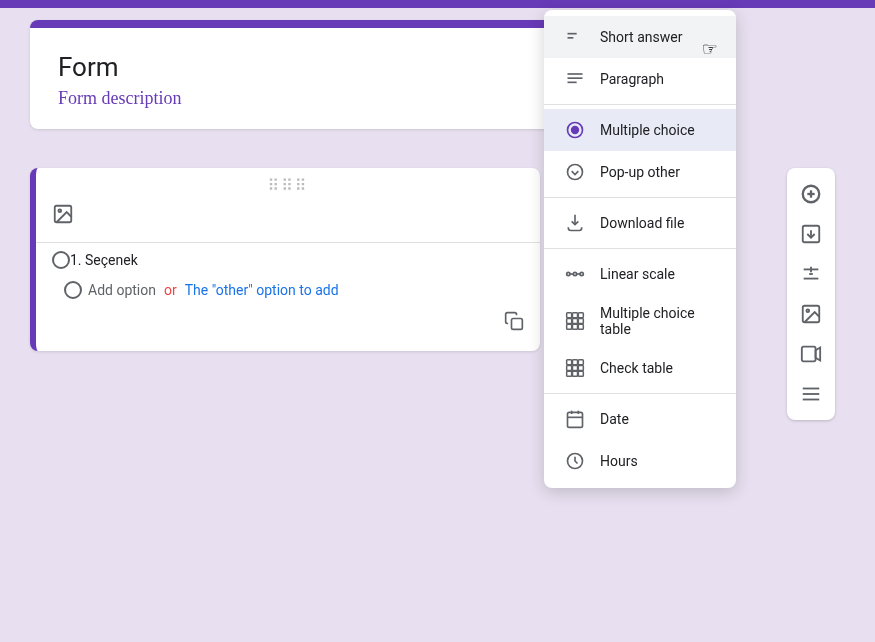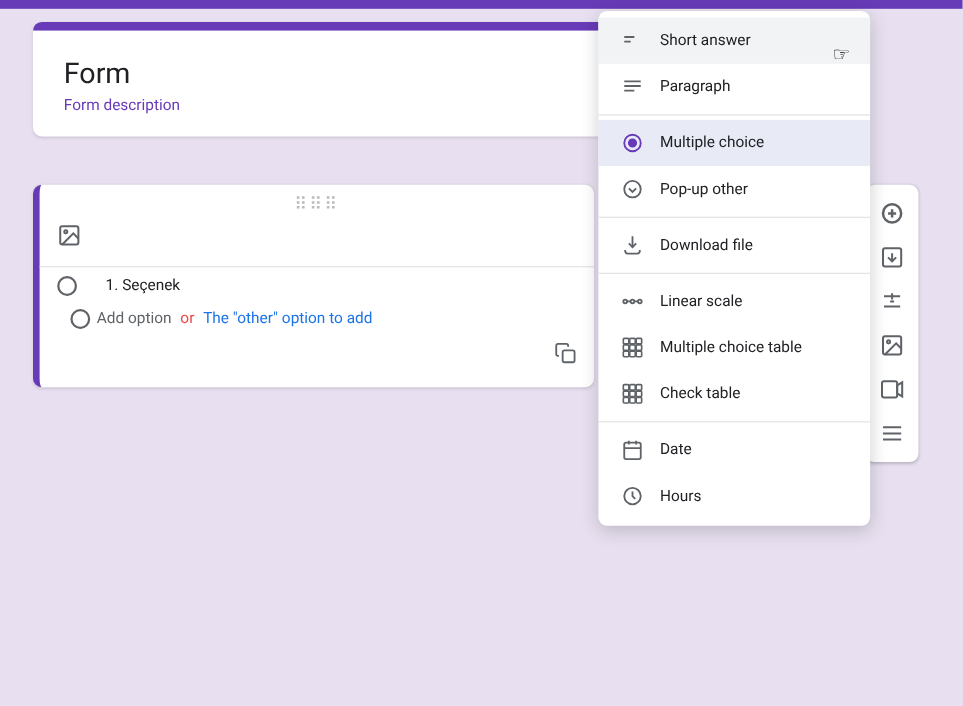--- a/index.html
+++ b/index.html
@@ -35,22 +35,23 @@
     }
 
     .form-title {
       font-size: 26px;
       font-weight: 400;
       color: #202124;
       margin-bottom: 6px;
     }
 
     .form-description {
-      font-size: 14px;
+      font-size: 18px;
       color: #673ab7;
+      font-family: Liberation Serif, serif;
     }
 
     
     .question-card {
       position: absolute;
       top: 168px;
       left: 30px;
       width: 510px;
       background: #fff;
       border-radius: 8px;
@@ -89,21 +90,21 @@
     .image-icon {
       color: #5f6368;
       font-size: 20px;
       cursor: pointer;
     }
 
     .option-row {
       display: flex;
       align-items: center;
       padding: 8px 16px 4px 16px;
-      gap: 26px;
+      gap: 0;
       font-size: 14px;
       color: #202124;
     }
 
     .radio-circle {
       width: 18px;
       height: 18px;
       border-radius: 50%;
       border: 2px solid #5f6368;
       flex-shrink: 0;
@@ -160,21 +161,21 @@
       cursor: pointer;
       color: #5f6368;
       font-size: 20px;
     }
 
     
     .dropdown-menu {
       position: absolute;
       top: 10px;
       left: 544px;
-      width: 247px;
+      width: 192px;
       background: #fff;
       border-radius: 8px;
       box-shadow: 0 4px 16px rgba(0,0,0,0.18);
       padding: 6px 0;
       z-index: 100;
     }
 
     .menu-item {
       display: flex;
       align-items: center;

